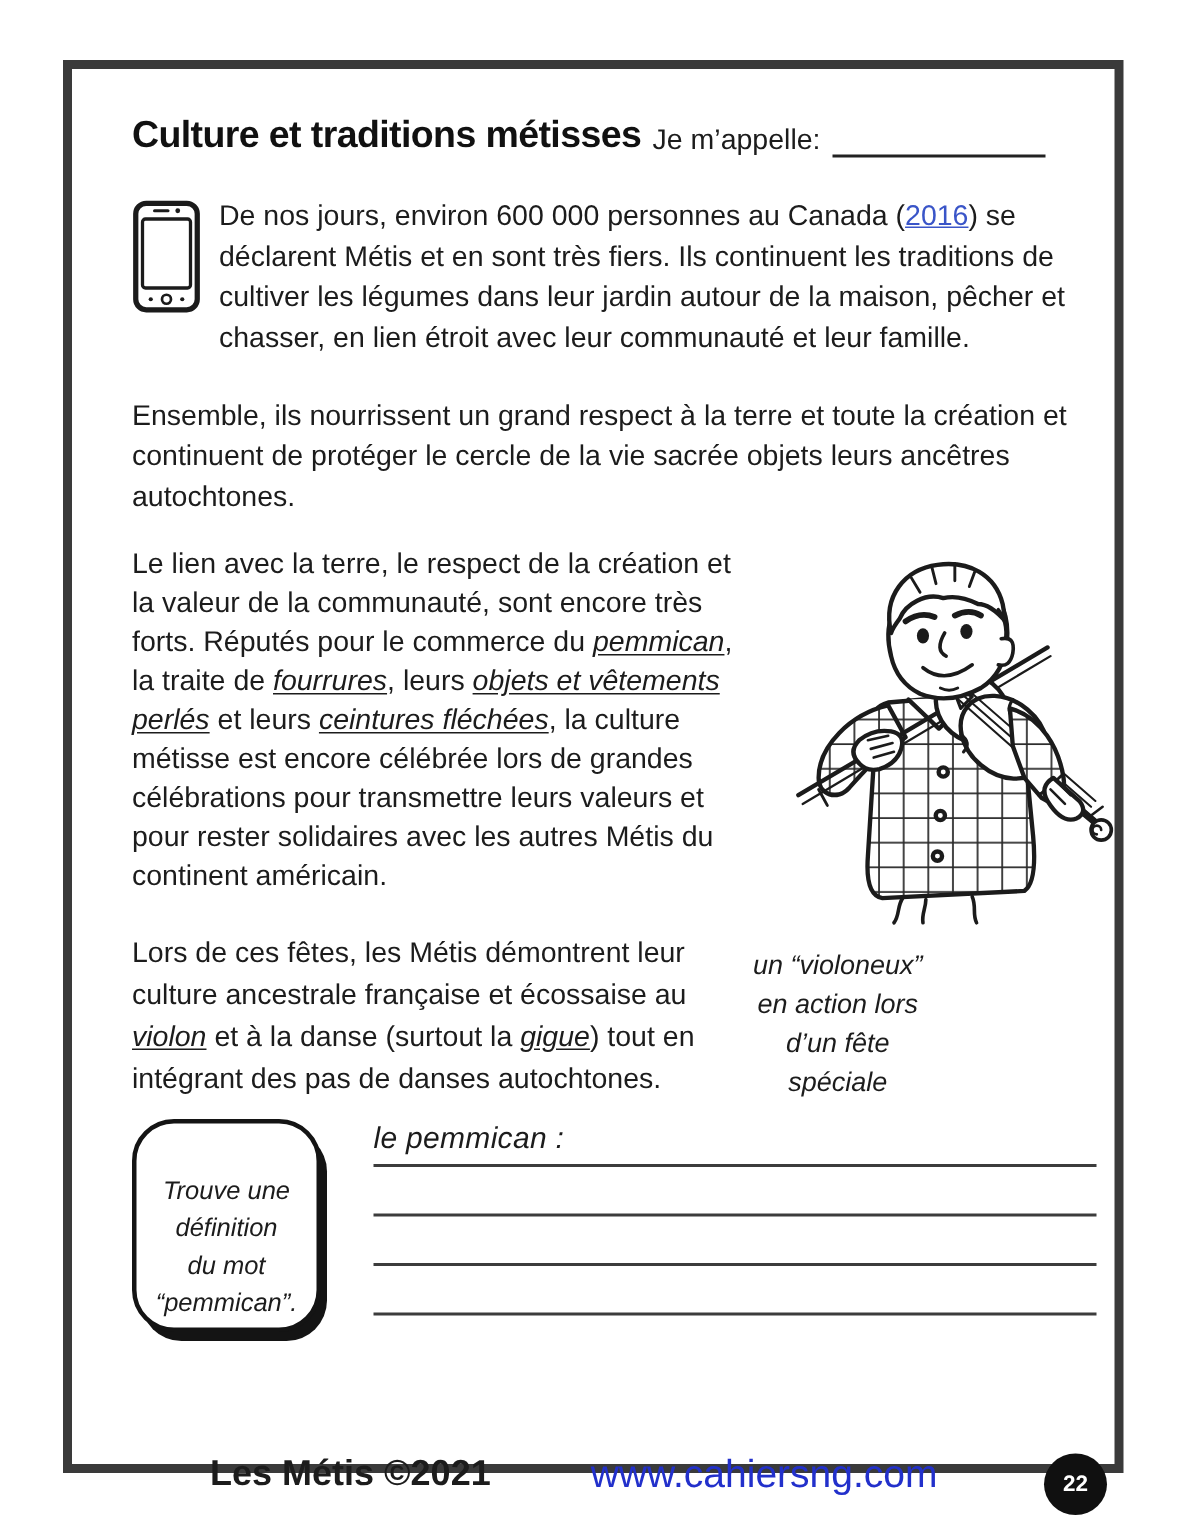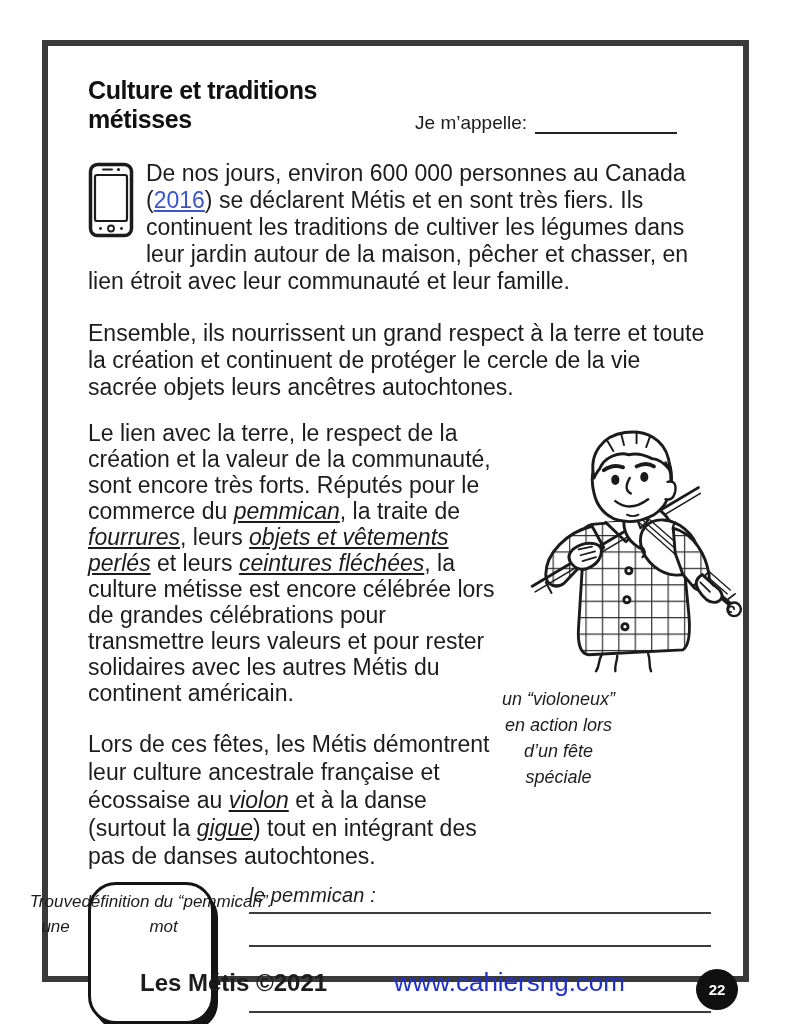--- a/index.html
+++ b/index.html
@@ -5,52 +5,52 @@
   :root{
     --c-link:#3a55c8; --c-url:#2230cb; --c-frame:#3a3a3a;
     --c-text:#1c1c1c; --c-line:#3c3c3c; --c-badge:#101010;
   }
   *{box-sizing:border-box; margin:0; padding:0;}
   html,body{background:#ffffff;}
   body{font-family:"Liberation Sans", sans-serif; color:var(--c-text);}
   .page{position:relative; width:791px; height:1024px; background:#fff; overflow:hidden;}
   .frame{position:absolute; left:42px; top:40px; width:707px; height:942px;
          border:6px solid var(--c-frame); background:#fff;}
-  .content{position:relative; width:100%; height:100%; padding:0 32px 0 40px;}
+  .content{position:relative; width:100%; height:100%; padding:0 12px 0 40px;}
 
   
   .header{display:flex; align-items:flex-end; margin-top:30px; padding-left:0;}
   .title{font-size:25px; font-weight:bold; letter-spacing:-0.4px; color:#111;}
   .name-block{margin-left:auto; display:flex; align-items:flex-end; padding-right:34px;}
   .name-label{font-size:19px; white-space:nowrap;}
   .name-line{display:inline-block; width:142px; border-bottom:2.5px solid #222; height:20px; margin-left:8px;}
 
   
-  .para{font-size:23px; line-height:27px; text-align:left;}
+  .para{font-size:19px; line-height:27px; text-align:left;}
   .p1{margin-top:26px;}
   .p2{margin-top:25px;}
   .phone-wrap{float:left; width:46px; height:78px; margin:2px 12px 2px 0;}
   .seg-ui{font-style:italic; text-decoration:underline; text-underline-offset:2px;}
   .seg-link{color:var(--c-link); text-decoration:underline; cursor:pointer;}
 
   
   .cols{display:flex; margin-top:19px;}
   .col-left{width:408px; flex:none;}
   .p3{line-height:26px;}
   .p4{margin-top:24px; line-height:28px;}
   .col-right{flex:1; display:flex; flex-direction:column; align-items:flex-start; padding-left:6px;}
   .fiddler{width:244px; height:256px; flex:none;}
   .caption{margin-top:10px; font-style:italic; font-size:18px; line-height:26px; text-align:center;}
   .caption span{display:block;}
 
   
   .activity{display:flex; margin-top:12px;}
   .bubble{flex:none; width:126px; height:142px; border:3.5px solid #141414; border-radius:28px;
           box-shadow:5px 7px 0 -1px #141414; background:#fff;
-          display:flex; flex-direction:row; justify-content:center; text-align:center;
+          display:flex; flex-direction:column; justify-content:flex-end; text-align:center;
           font-style:italic; font-size:17px; line-height:25px; padding:4px 2px;}
   .bubble span{display:block;}
   .lines{flex:1; margin-left:20px; padding-top:2px;}
   .wline{border-bottom:2px solid var(--c-line); height:33px;margin-left:15px;}
   .wline.first{height:30px;}
   .wline .prompt{font-style:italic; font-size:20px; letter-spacing:0.2px;}
 
   
   .footer{position:absolute; left:0; bottom:8px; width:100%;
           display:flex; align-items:center; padding:0 118px 0 92px;}

